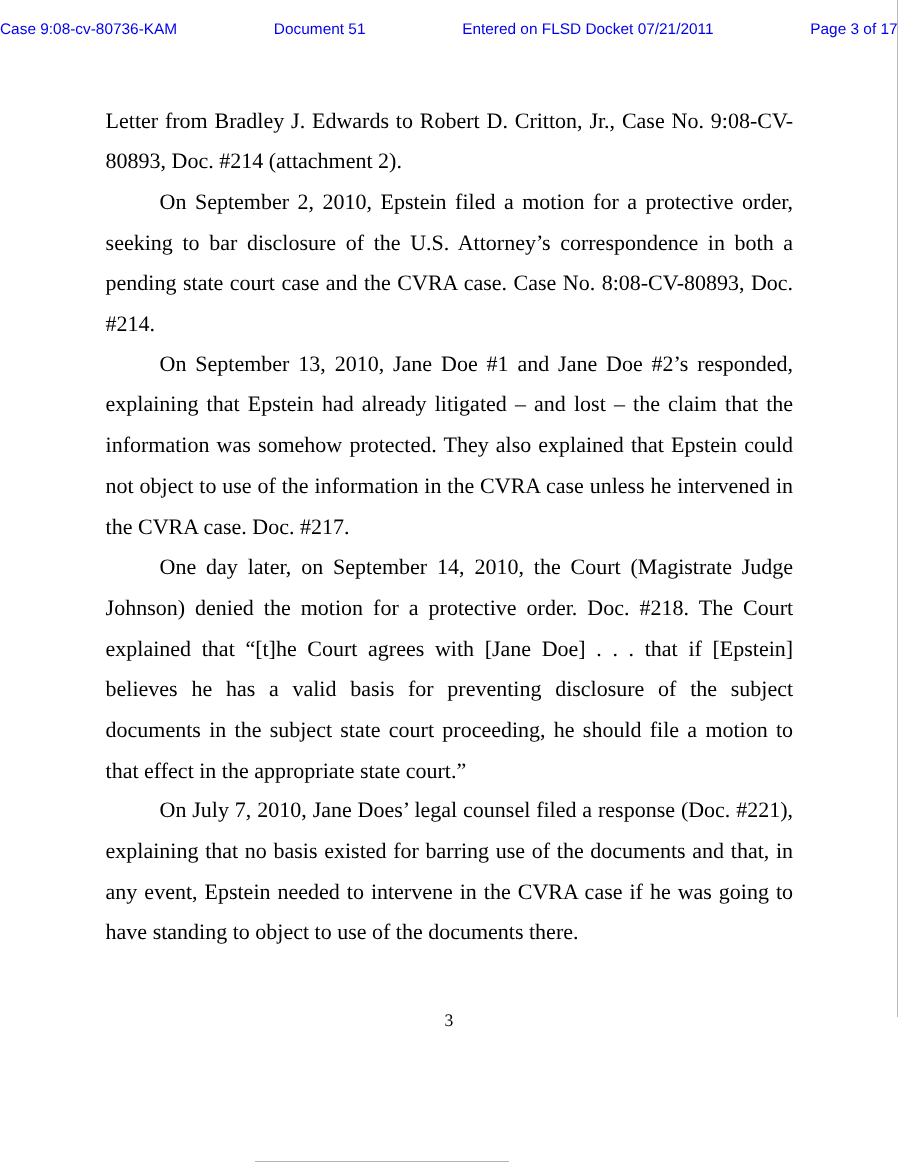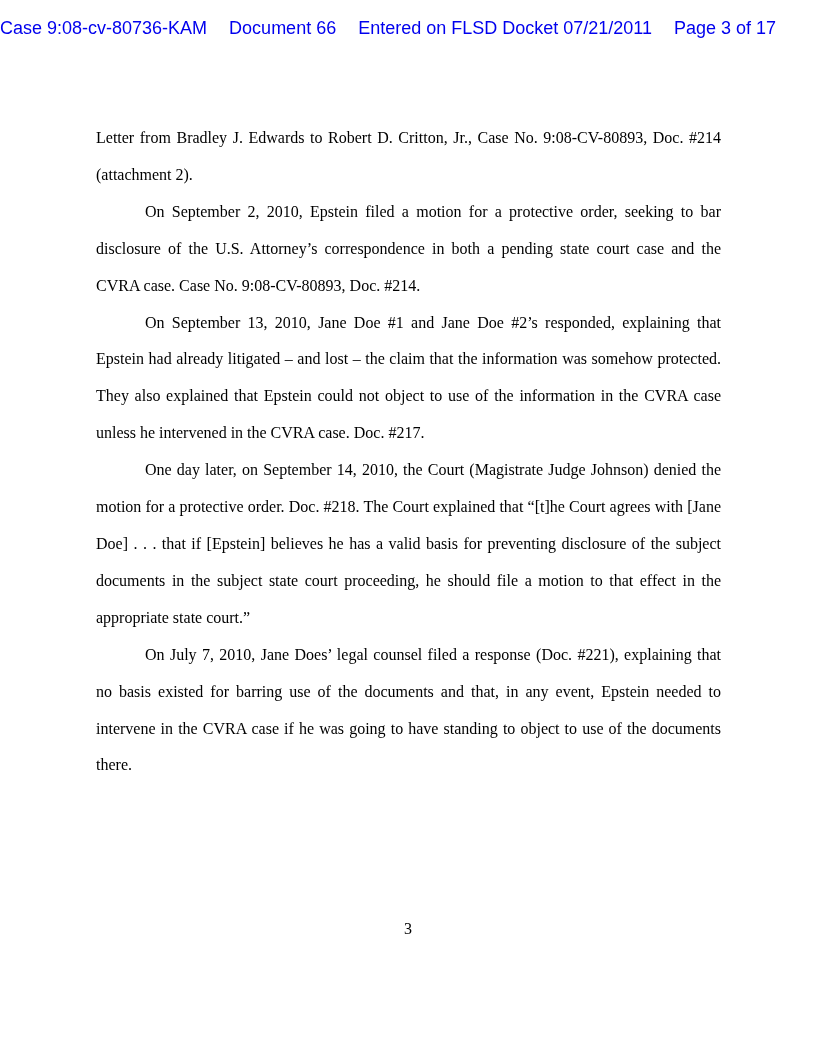--- a/index.html
+++ b/index.html
@@ -16,36 +16,36 @@
     overflow: hidden;
     font-family: "Liberation Serif", serif;
     color: #000000;
   }
   .docket-header {
     position: absolute;
     top: 18px;
     left: 0;
     width: 100%;
     display: flex;
-    justify-content: flex-start;
+    justify-content: space-between;
     gap: 22px;
     font-family: "Liberation Sans", sans-serif;
-    font-size: 18px;
+    font-size: 14px;
     color: #0000EE;
     white-space: nowrap;
   }
   .docket-header span {
     display: inline-block;
   }
   .body-text {
     position: absolute;
-    top: 120px;
+    top: 92px;
     left: 96px;
     width: 625px;
-    font-size: 16px;
+    font-size: 20px;
     line-height: 36.9px;
     text-align: justify;
   }
   .body-text p {
     margin: 0;
     padding: 0;
   }
   .body-text p.indent {
     text-indent: 49px;
   }
@@ -59,28 +59,28 @@
     color: #000000;
   }
 </style>
 </head>
 <body>
 
 <div class="page">
 
   <div class="docket-header" style="color: rgb(0, 0, 238);">
     <span>Case 9:08-cv-80736-KAM</span>
-    <span>Document 66</span>
+    <span>Document 51</span>
     <span>Entered on FLSD Docket 07/21/2011</span>
     <span>Page 3 of 17</span>
   </div>
 
   <div class="body-text">
     <p>Letter from Bradley J. Edwards to Robert D. Critton, Jr., Case No. 9:08-CV-80893, Doc. #214 (attachment 2).</p>
-    <p class="indent">On September 2, 2010, Epstein filed a motion for a protective order, seeking to bar disclosure of the U.S. Attorney’s correspondence in both a pending state court case and the CVRA case.  Case No. 9:08-CV-80893, Doc. #214.</p>
+    <p class="indent">On September 2, 2010, Epstein filed a motion for a protective order, seeking to bar disclosure of the U.S. Attorney’s correspondence in both a pending state court case and the CVRA case.  Case No. 8:08-CV-80893, Doc. #214.</p>
     <p class="indent">On September 13, 2010, Jane Doe #1 and Jane Doe #2’s responded, explaining that Epstein had already litigated – and lost – the claim that the information was somehow protected.  They also explained that Epstein could not object to use of the information in the CVRA case unless he intervened in the CVRA case.  Doc. #217.</p>
     <p class="indent">One day later, on September 14, 2010, the Court (Magistrate Judge Johnson) denied the motion for a protective order.  Doc. #218.  The Court explained that “[t]he Court agrees with [Jane Doe] . . . that if [Epstein] believes he has a valid basis for preventing disclosure of the subject documents in the subject state court proceeding, he should file a motion to that effect in the appropriate state court.”</p>
     <p class="indent">On July 7, 2010, Jane Does’ legal counsel filed a response (Doc. #221), explaining that no basis existed for barring use of the documents and that, in any event, Epstein needed to intervene in the CVRA case if he was going to have standing to object to use of the documents there.</p>
   </div>
 
   <div class="page-footer">
     <span>3</span>
   </div>
 
 </div>

